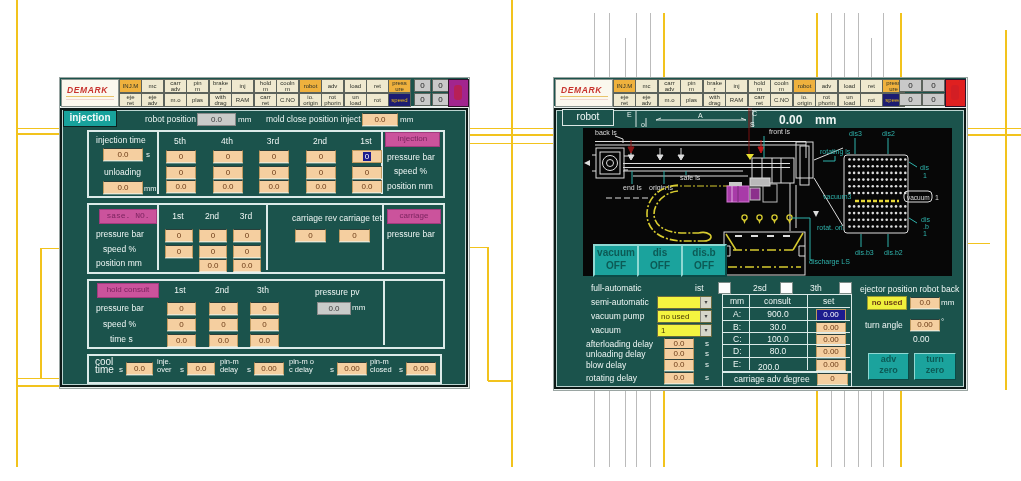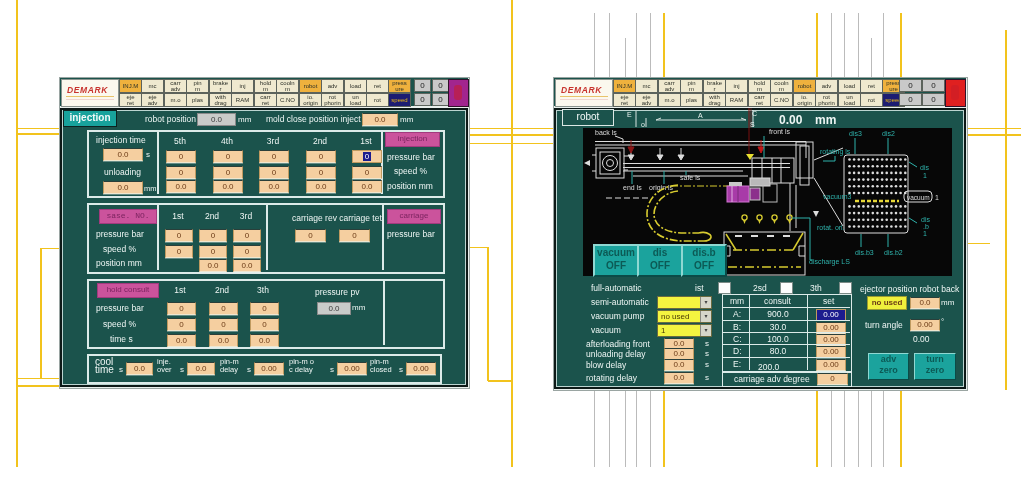--- a/index.html
+++ b/index.html
@@ -950,21 +950,21 @@
   </div>
 
 <div class="lb" style="left:591px;top:311px;">vacuum pump</div>
 
 <div class="dd" style="left:657px;top:310px;width:53px;height:11px;"><span style="padding-left:3px;">no used</span><b>▾</b></div>
 
 <div class="lb" style="left:591px;top:325px;">vacuum</div>
 
 <div class="dd" style="left:657px;top:324px;width:53px;height:11px;"><span style="padding-left:3px;">1</span><b>▾</b></div>
 
-<div class="lb" style="left:586px;top:339px;">afterloading front</div>
+<div class="lb" style="left:586px;top:339px;">afterloading delay</div>
 
 <div class="f" style="left:664px;top:338px;width:28px;height:10px;line-height:10px;">0.0</div>
 
 <div class="lb" style="left:705px;top:339px;font-size:8px;">s</div>
 
 <div class="lb" style="left:586px;top:349px;">unloading delay</div>
 
 <div class="f" style="left:664px;top:348px;width:28px;height:10px;line-height:10px;">0.0</div>
 
 <div class="lb" style="left:705px;top:349px;font-size:8px;">s</div>

